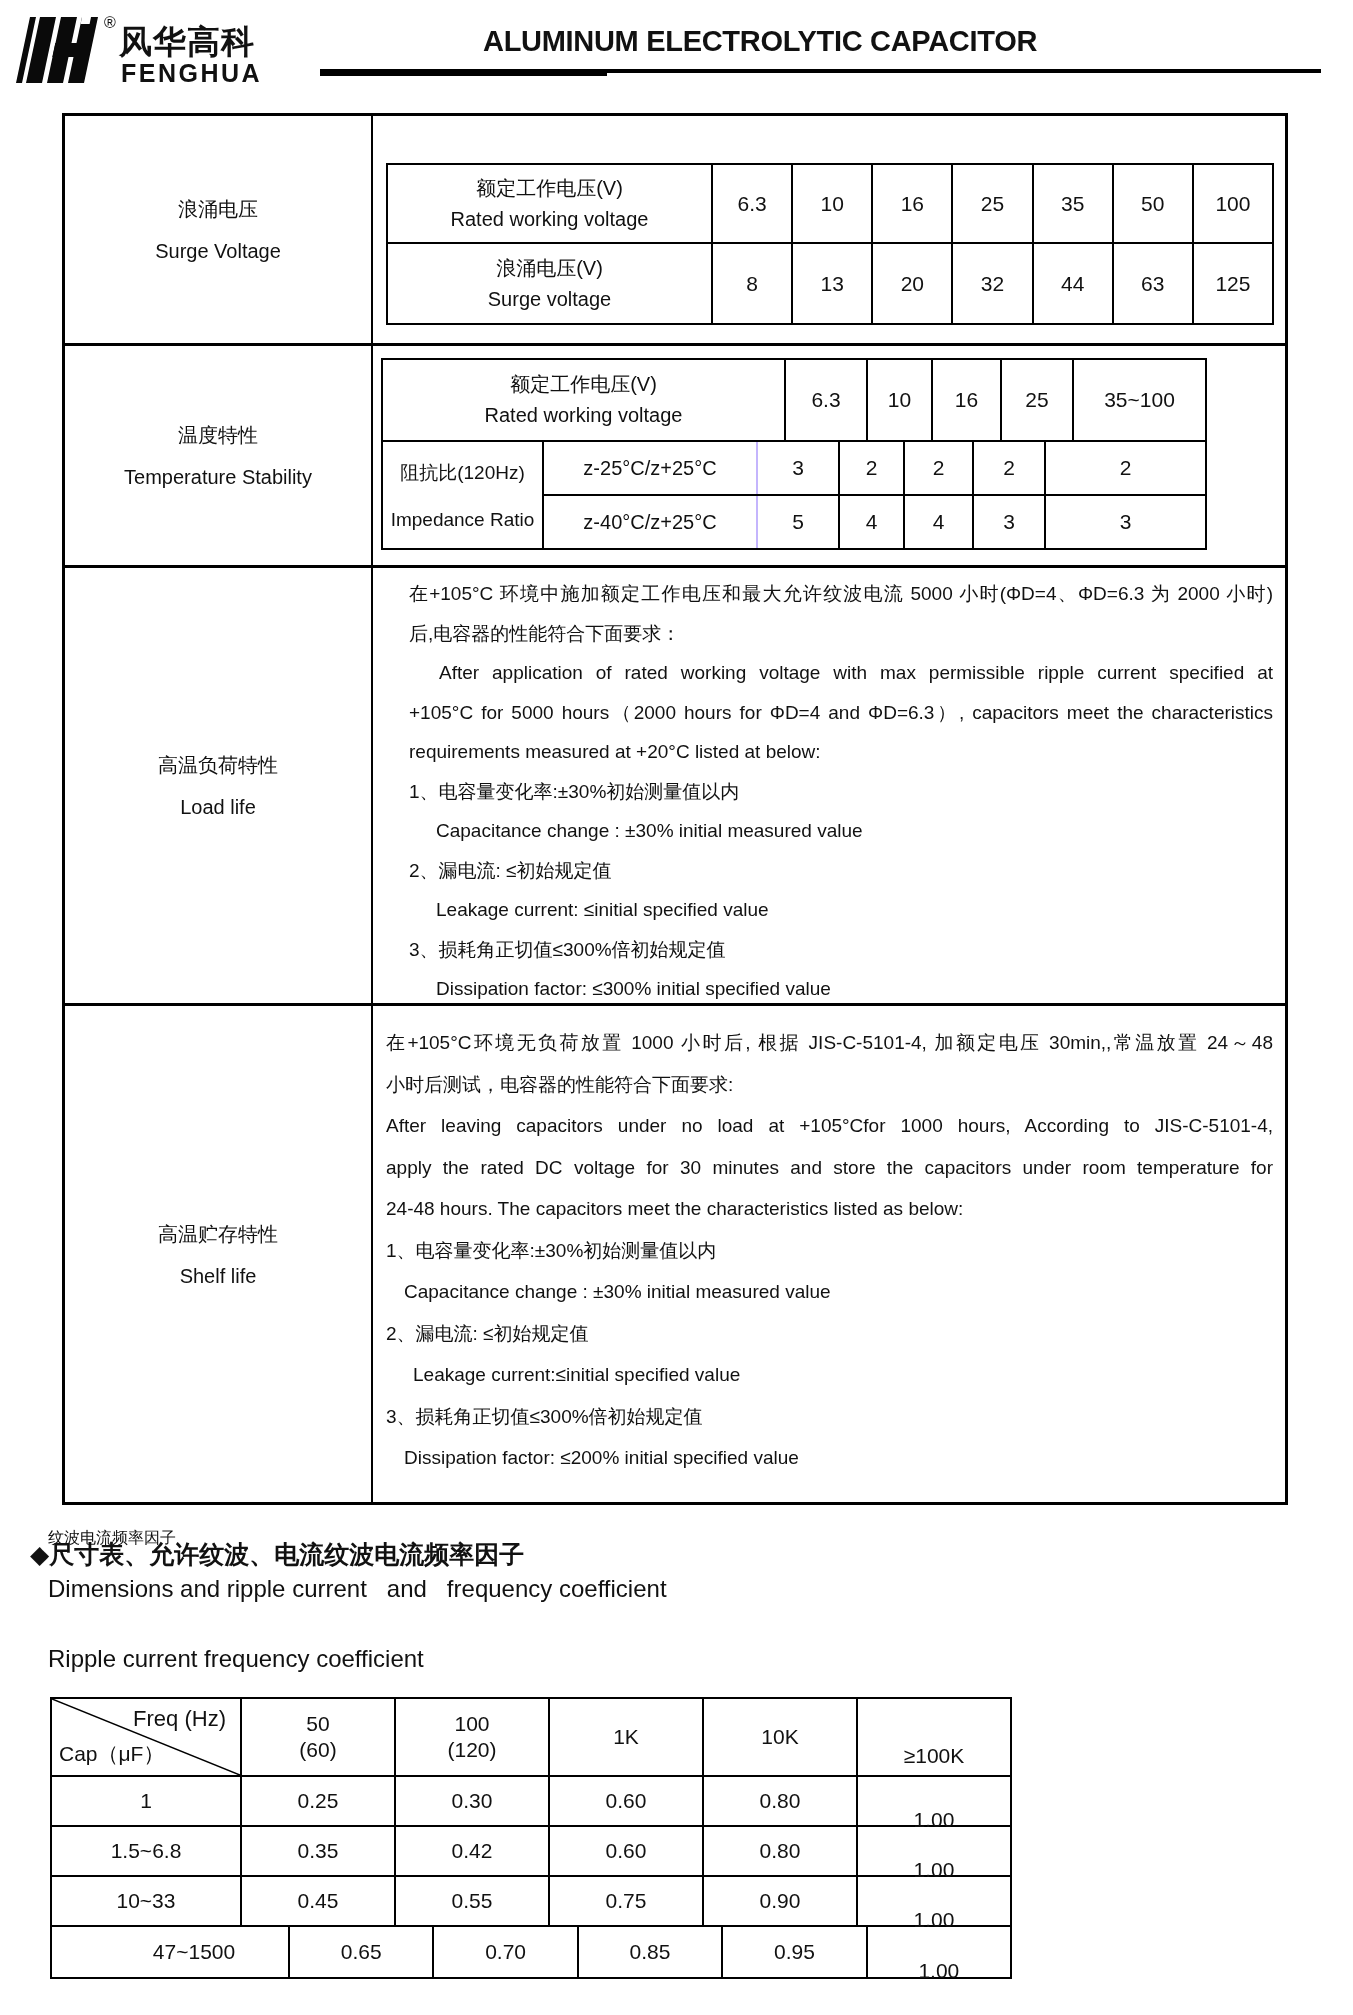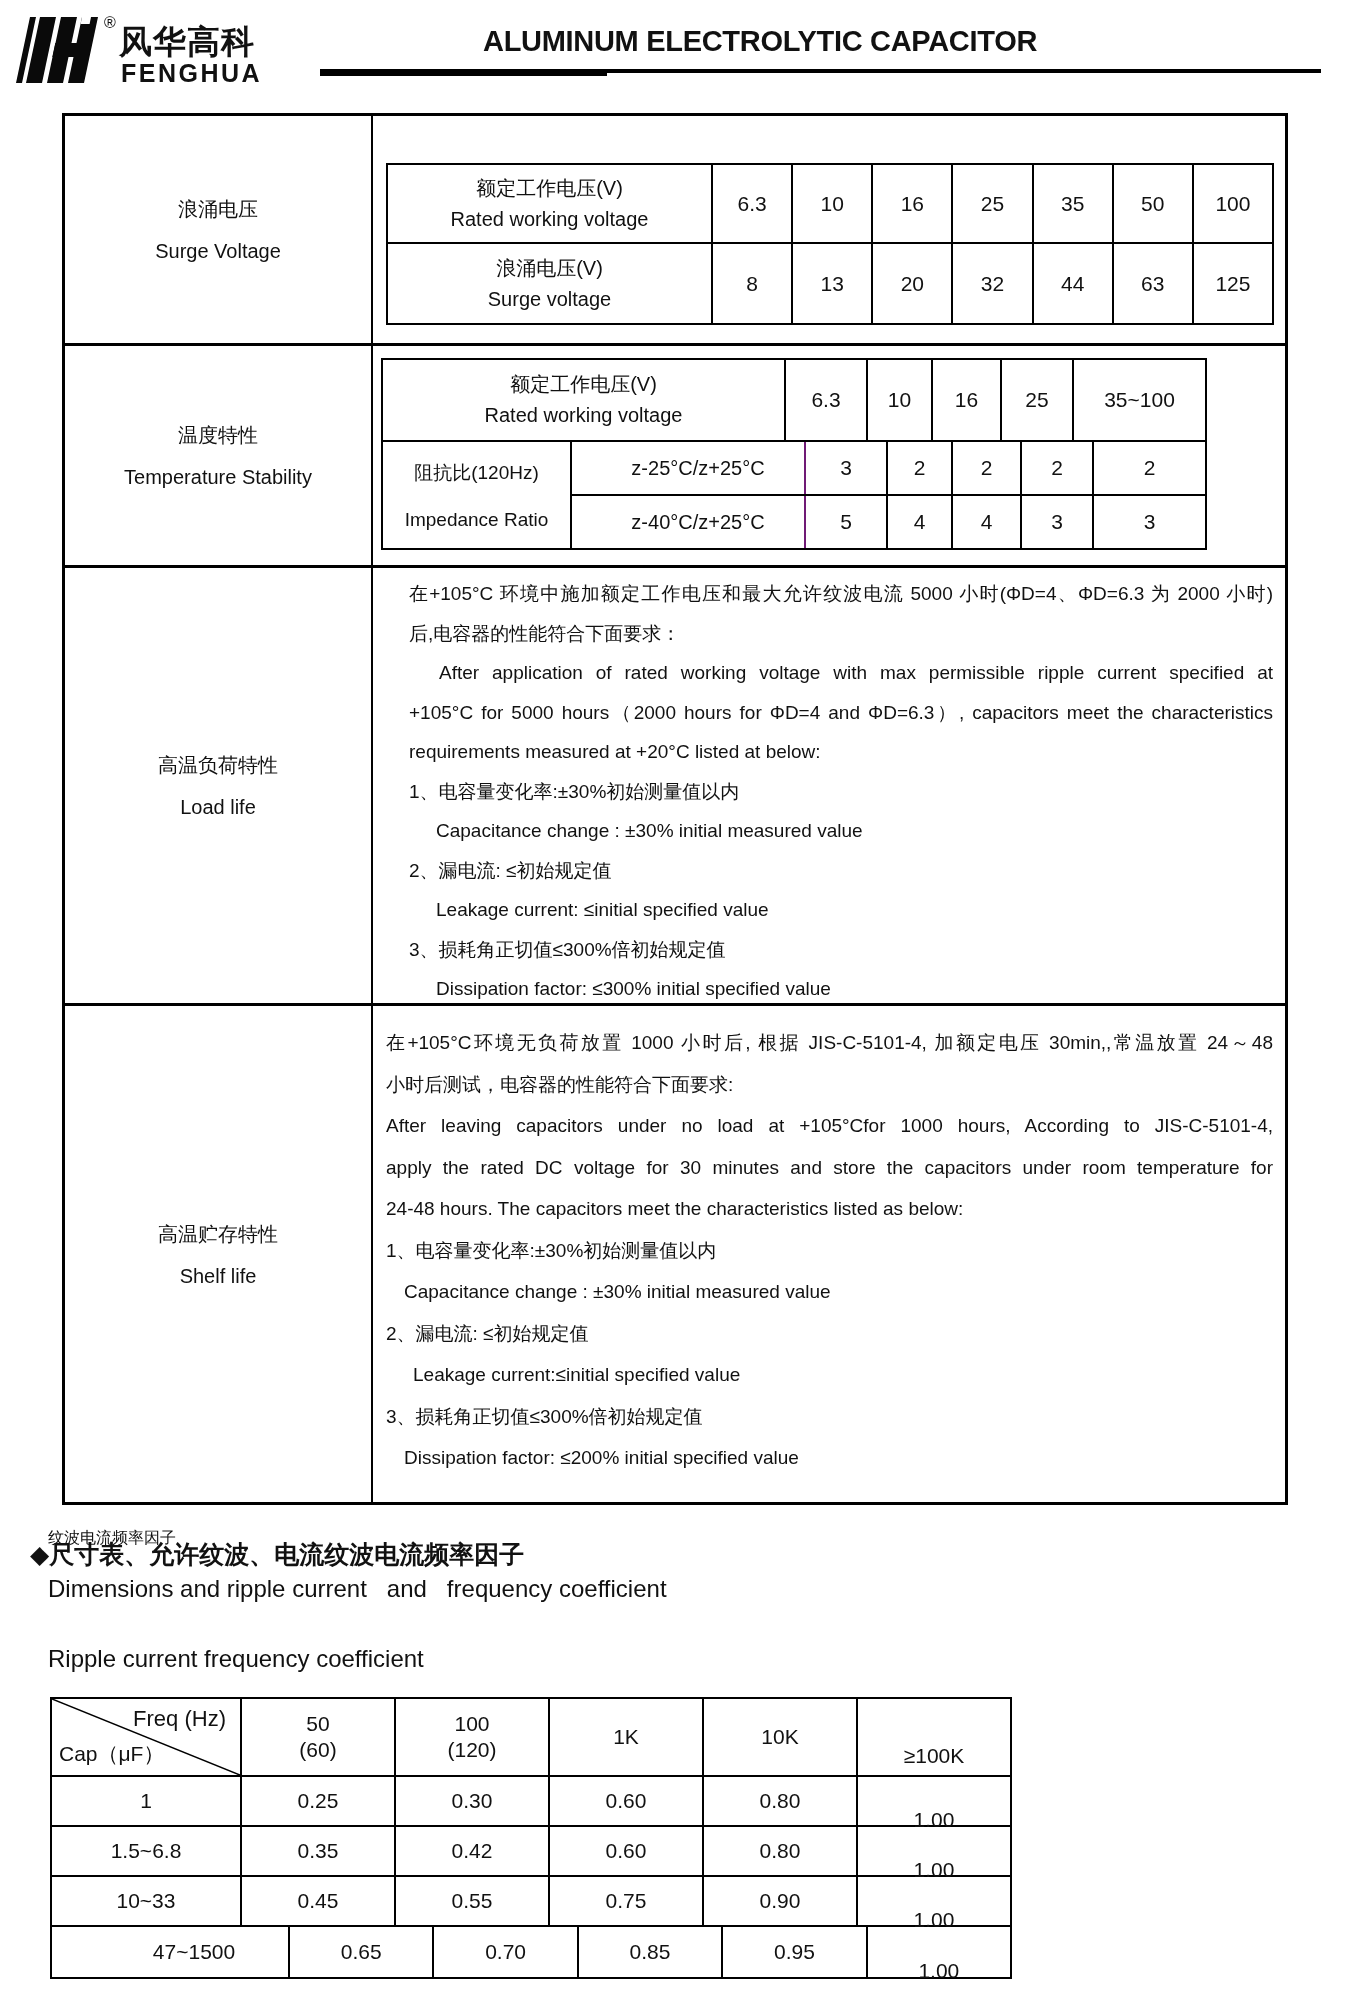--- a/index.html
+++ b/index.html
@@ -46,28 +46,28 @@
   .itable2 { position:absolute; left:8px; top:12px; width:826px; border:2px solid #000; box-sizing:border-box; }
   .t-rowA { display:flex; height:82px; border-bottom:2px solid #000; box-sizing:border-box; }
   .t-head { width:403px; border-right:2px solid #000; box-sizing:border-box;
             display:flex; flex-direction:column; align-items:center; justify-content:center;
             font-size:20px; line-height:31px; text-align:center; }
   .tv { display:flex; align-items:center; justify-content:center; font-size:21px;
         border-right:2px solid #000; box-sizing:border-box; }
   .w1 { width:82px; } .w2 { width:65px; } .w3 { width:69px; } .w4 { width:72px; }
   .w5 { flex:1; border-right:none; }
   .t-rowBC { display:flex; height:106px; }
-  .t-imp { width:189px; border-right:2px solid #000; box-sizing:border-box;
+  .t-imp { width:161px; border-right:2px solid #000; box-sizing:border-box;
            display:flex; flex-direction:column; justify-content:space-around; align-items:center;
            font-size:19px; padding:6px 0; text-align:center; }
   .t-sub { flex:1; display:flex; flex-direction:column; }
   .t-subrow { display:flex; flex:1; box-sizing:border-box; }
   .t-subrow.b { border-bottom:2px solid #000; }
-  .t-cond { width:214px; border-right:2px solid #701a75; box-sizing:border-box;
-            display:flex; align-items:center; justify-content:center; font-size:20px;margin-left:20px; }
+  .t-cond { width:214px; border-right:2px solid #c4b5fd; box-sizing:border-box;
+            display:flex; align-items:center; justify-content:center; font-size:20px; }
 
   
   .textblock { position:absolute; left:0; right:0; top:0; bottom:0; padding:6px 12px 0 13px; font-size:19px; }
   .r3 .textblock { line-height:39.5px;padding-left:36px; }
   .r4 .textblock { line-height:41.5px; padding-top:16px; }
   .ln { white-space:pre; overflow:hidden; }
   .st { white-space:normal; text-align:justify; text-align-last:justify; }
   .ip { padding-left:30px; }
   .ind { padding-left:27px; }
   .ind2 { padding-left:18px; }

